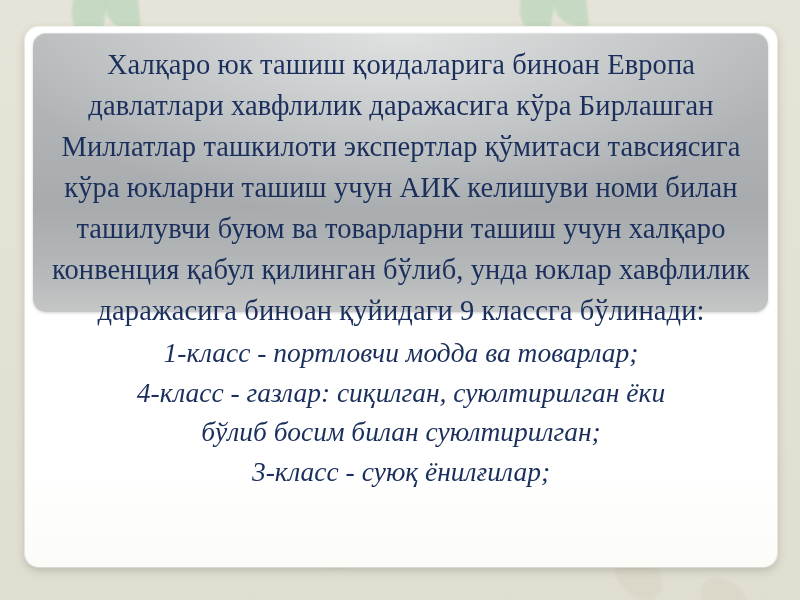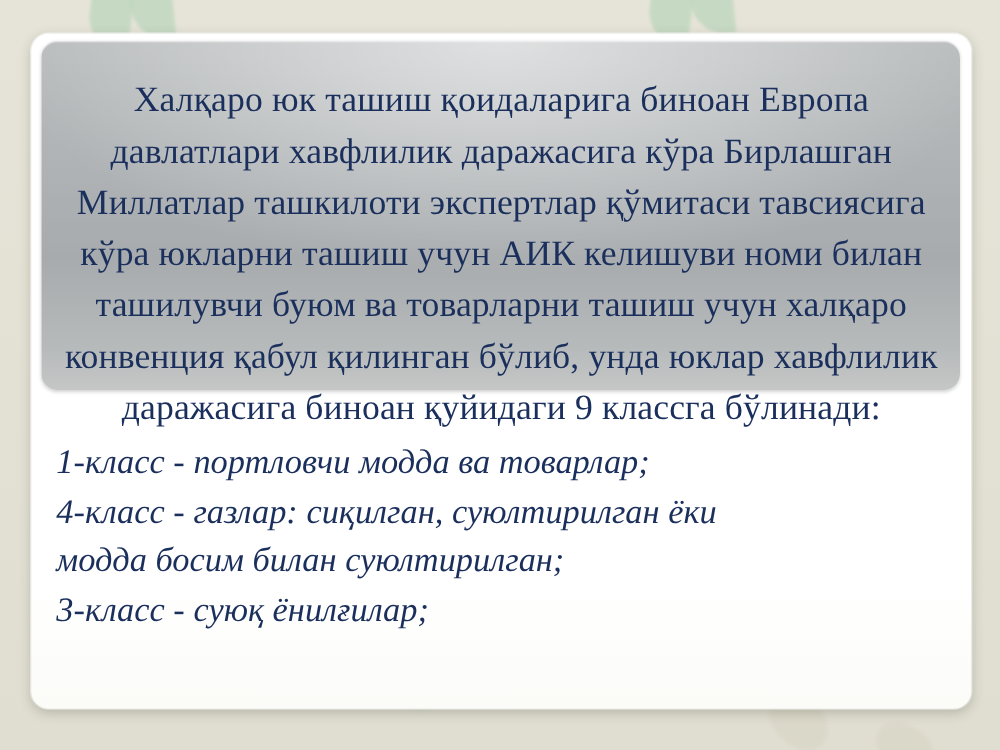--- a/index.html
+++ b/index.html
@@ -67,21 +67,21 @@
       radial-gradient(120% 150% at 50% 0%, rgba(255,255,255,0.55) 0%, rgba(255,255,255,0.0) 45%),
       linear-gradient(180deg, #b9bcbd 0%, #aeb2b4 38%, #a7abad 62%, #b7babb 88%, #c5c7c6 100%);
     box-shadow: inset 0 1px 0 rgba(255,255,255,.35),
                 0 1px 3px rgba(0,0,0,.18);
   }
 
   
   #text-region {
     position: absolute;
     left: 25px;
-    top: 43px;
+    top: 27px;
     width: 752px;
     height: 540px;
     padding: 17px 20px 0 20px;
     box-sizing: border-box;
     color: #18305e;
   }
 
   .para-intro {
     margin: 0;
     text-align: center;
@@ -89,21 +89,21 @@
     line-height: 41px;
     font-family: "Liberation Serif", "DejaVu Serif", serif;
     color: #1a2f5c;
     letter-spacing: 0.1px;
   }
 
   .class-list {
     margin: 2px 0 16px 0;
     padding: 0;
     list-style: none;
-    text-align: left;
+    text-align: center;
   }
   .class-list li {
     font-style: italic;
     font-size: 27.5px;
     line-height: 39.5px;
     color: #1a2f5c;
     font-family: "Liberation Serif", "DejaVu Serif", serif;
     white-space: nowrap;
   }
 </style>
@@ -125,17 +125,17 @@
 
 <div id="highlight-panel"></div>
 
 <div id="text-region">
 
   <p class="para-intro">Халқаро юк ташиш қоидаларига биноан Европа давлатлари хавфлилик даражасига кўра Бирлашган Миллатлар ташкилоти экспертлар қўмитаси тавсиясига кўра юкларни ташиш учун АИК келишуви номи билан ташилувчи буюм ва товарларни ташиш учун халқаро конвенция қабул қилинган бўлиб, унда юклар хавфлилик даражасига биноан қуйидаги 9 классга бўлинади:</p>
 
   <ul class="class-list">
     <li>1-класс - портловчи модда ва товарлар;</li>
     <li>4-класс - газлар: сиқилган, суюлтирилган ёки</li>
-    <li>модда босим билан суюлтирилган;</li>
+    <li>бўлиб босим билан суюлтирилган;</li>
     <li>3-класс - суюқ ёнилғилар;</li>
   </ul>
 
 </div>
 
 </body></html>

